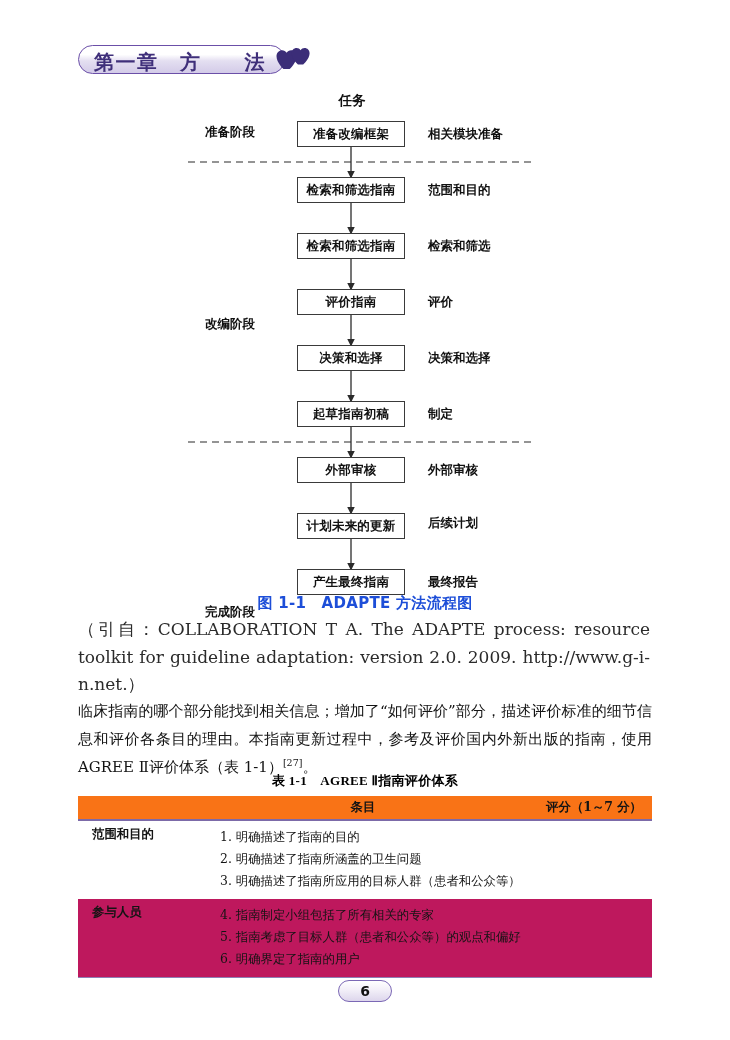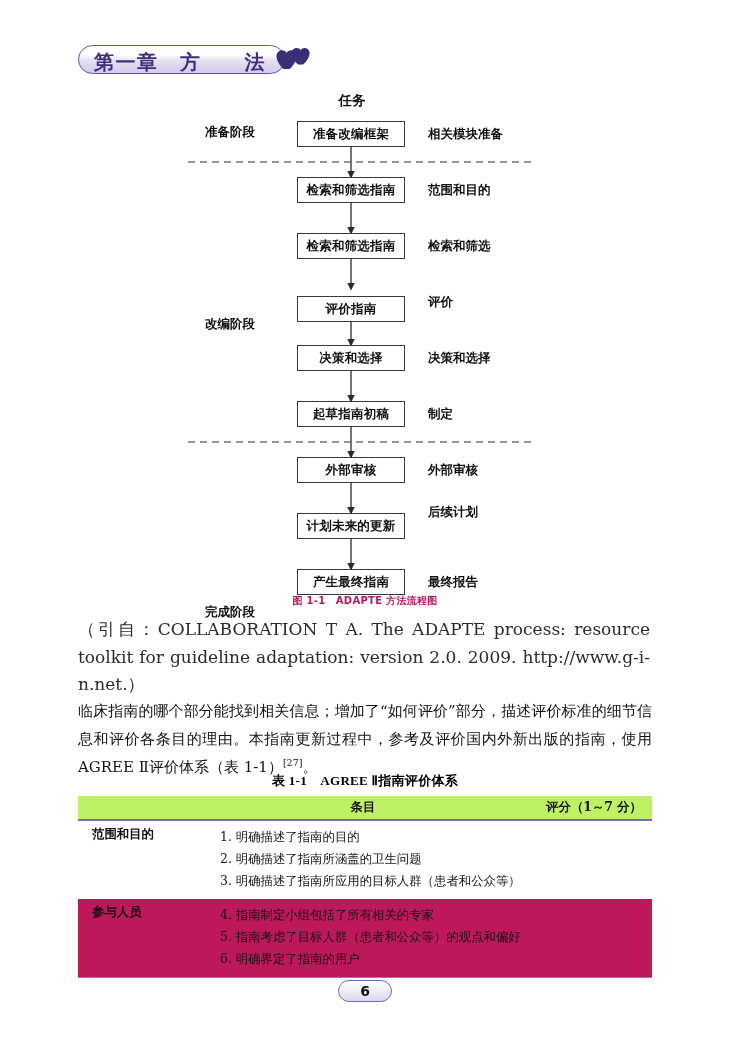--- a/index.html
+++ b/index.html
@@ -123,23 +123,23 @@
   }
 
   
   .fig-caption {
     position: absolute;
     left: 0;
     top: 594px;
     width: 730px;
     text-align: center;
     font-family: "DejaVu Sans", "Liberation Sans", sans-serif;
-    font-size: 10px;
-    font-weight: bold;
-    color: #be185d;
+    font-size: 15px;
+    font-weight: bold;
+    color: #1d4ed8;
     letter-spacing: 0.3px;
   }
   .fig-source {
     position: absolute;
     left: 78px;
     top: 616px;
     width: 572px;
     font-family: "DejaVu Serif", "Liberation Serif", serif;
     font-size: 17px;
     line-height: 1.62;
@@ -189,21 +189,21 @@
     color: #141414;
   }
   .data-table .top-rule td {
     border-top: 2px solid #7c6aa8;
     padding: 0;
     height: 0;
     font-size: 0;
     line-height: 0;
   }
   .data-table thead td {
-    background: #bef264;
+    background: #f97316;
     height: 23px;
     font-weight: bold;
     padding: 0 10px;
     vertical-align: middle;
   }
   .th-cat { width: 104px; }
   .th-item { text-align: center; }
   .th-score { width: 112px; text-align: right; }
   .data-table tbody td {
     vertical-align: top;
@@ -287,35 +287,35 @@
 
   <div class="fc-caption-top">任务</div>
 
   <div class="fc-phase" style="top:32px;">准备阶段</div>
   <div class="fc-phase" style="top:224px;">改编阶段</div>
   <div class="fc-phase" style="top:512px;">完成阶段</div>
 
   <div class="fc-box" style="top:29px;">准备改编框架</div>
   <div class="fc-box" style="top:85px;">检索和筛选指南</div>
   <div class="fc-box" style="top:141px;">检索和筛选指南</div>
-  <div class="fc-box" style="top:204px;">评价指南</div>
+  <div class="fc-box" style="top:197px;">评价指南</div>
   <div class="fc-box" style="top:253px;">决策和选择</div>
   <div class="fc-box" style="top:309px;">起草指南初稿</div>
   <div class="fc-box" style="top:365px;">外部审核</div>
   <div class="fc-box" style="top:421px;">计划未来的更新</div>
   <div class="fc-box" style="top:477px;">产生最终指南</div>
 
   <div class="fc-right" style="top:29px;">相关模块准备</div>
   <div class="fc-right" style="top:85px;">范围和目的</div>
   <div class="fc-right" style="top:141px;">检索和筛选</div>
   <div class="fc-right" style="top:197px;">评价</div>
   <div class="fc-right" style="top:253px;">决策和选择</div>
   <div class="fc-right" style="top:309px;">制定</div>
   <div class="fc-right" style="top:365px;">外部审核</div>
-  <div class="fc-right" style="top:407px;">后续计划</div>
+  <div class="fc-right" style="top:418px;">后续计划</div>
   <div class="fc-right" style="top:477px;">最终报告</div>
 </div>
 
 <div class="fig-caption">图 1-1　ADAPTE 方法流程图</div>
 <div class="fig-source">（引自：COLLABORATION T A. The ADAPTE process: resource toolkit for guideline adaptation: version 2.0. 2009. http://www.g-i-n.net.）</div>
 
 <p class="body-para"><span>临床指南的哪个部分能找到相关信息；增加了“如何评价”部分，描述评价标准的细节信息和评价各条目的理由。本指南更新过程中，参考及评价国内外新出版的指南，使用 AGREE Ⅱ评价体系（表 1-1）</span><sup>[27]</sup><span>。</span></p>
 
 <div class="table-title">表 1-1　AGREE Ⅱ指南评价体系</div>
 

